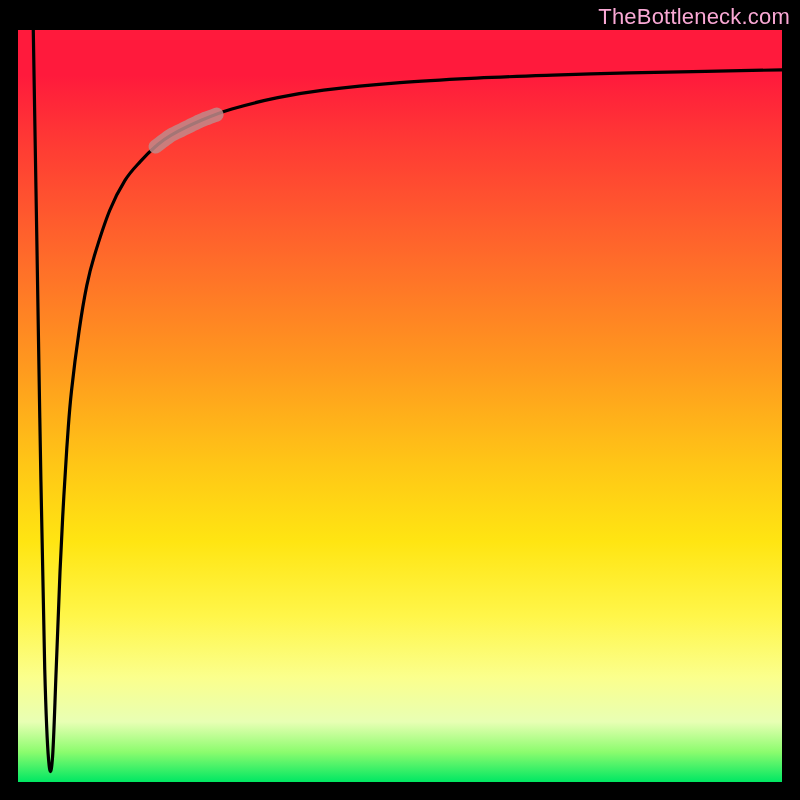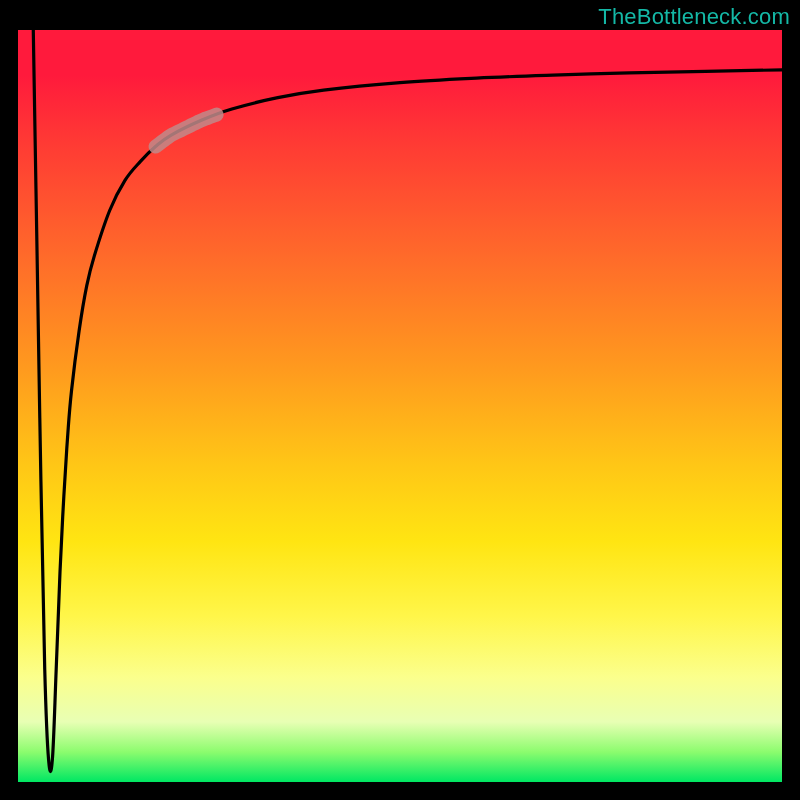--- a/index.html
+++ b/index.html
@@ -37,21 +37,21 @@
       #fbff8c 86%,
       #e8ffb4 92%,
       #8cfc6e 96%,
       #00e763 100%
     );
   }
   .attribution {
     position: absolute;
     top: 4px;
     right: 10px;
-    color: #14b8a6;
+    color: #f9a8d4;
     font-size: 22px;
     letter-spacing: 0.2px;
     user-select: none;
   }
   svg.curve {
     position: absolute;
     left: 0;
     top: 0;
     width: 764px;
     height: 752px;

